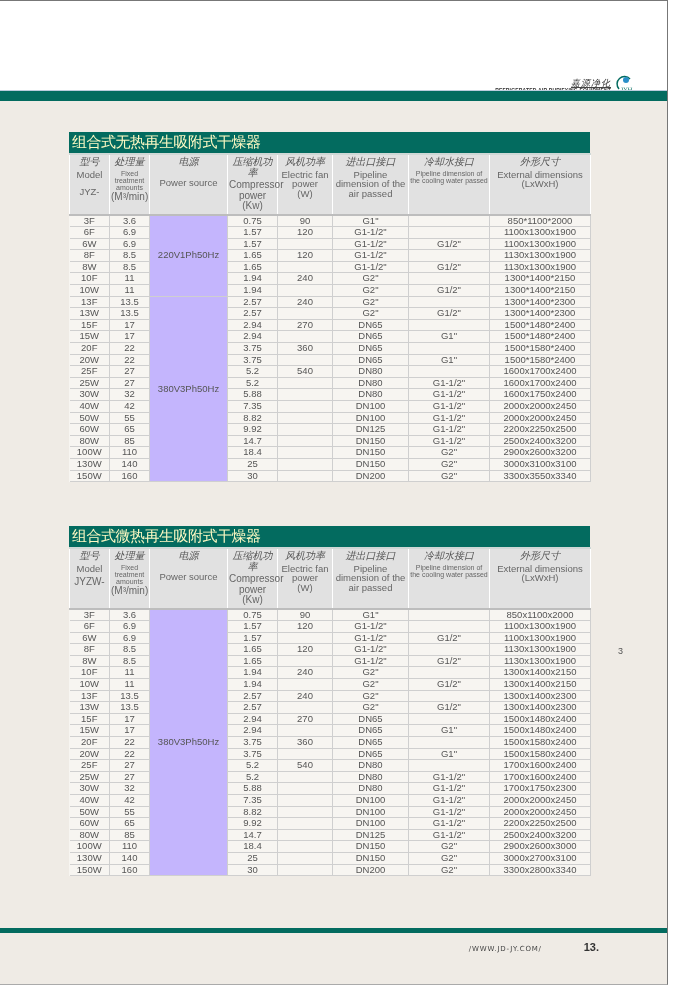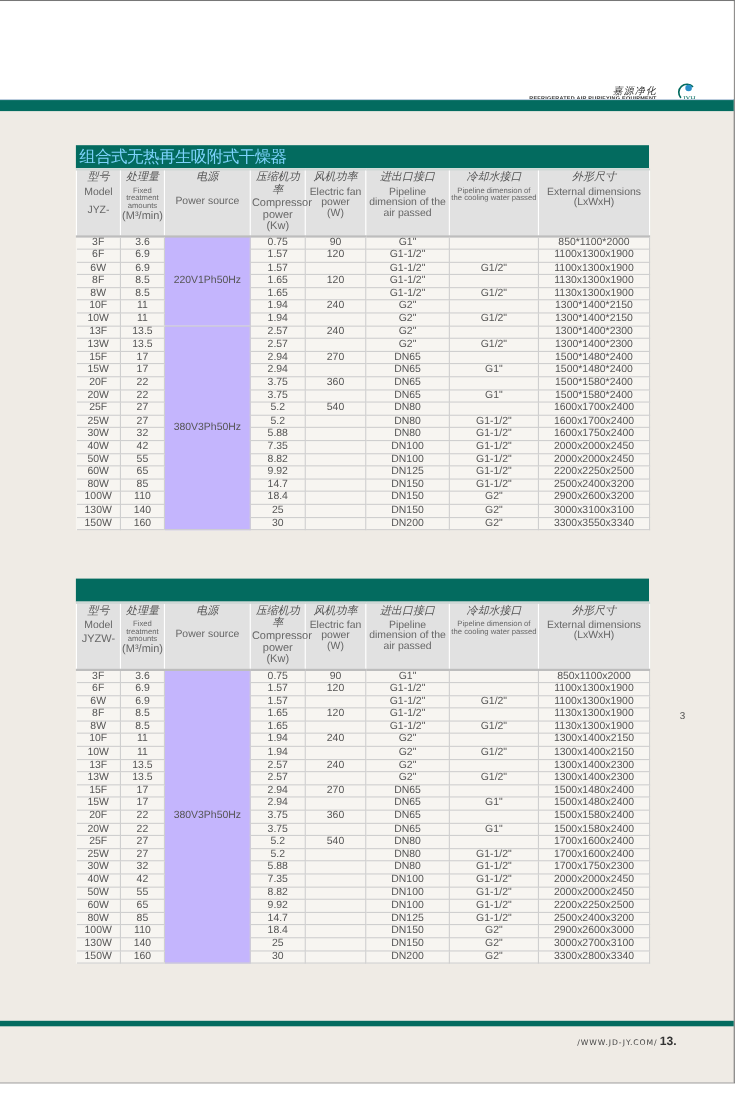--- a/index.html
+++ b/index.html
@@ -16,34 +16,34 @@
     background: #efebe5;
     box-sizing: border-box;
   }
   .header-white {
     position: absolute; left: 0; top: 0; width: 667px; height: 89px; background: #fff;
   }
   .logo {
     position: absolute; right: 34px; top: 72px; height: 20px;
     display: flex; align-items: flex-end;
   }
-  .logo-text { text-align: right; line-height: 1; margin-right: 18px; }
+  .logo-text { text-align: right; line-height: 1; margin-right: 4px; text-decoration: underline; }
   .logo-cn { font-family: "DejaVu Serif", serif; font-style: italic; font-size: 9px; color: #333; letter-spacing: 1px; }
   .logo-en { font-size: 5px; font-weight: bold; color: #333; letter-spacing: 0.2px; }
   .logo-mark { width: 18px; height: 20px; position: relative; }
   .logo-mark svg { width: 18px; height: 20px; }
   .top-band {
     position: absolute; left: 0; top: 89px; width: 667px; height: 10px;
     background: #036b5f; border-top: 1px solid #bcd;
   }
   .section { position: absolute; left: 69px; width: 521px; }
   .sec1 { top: 131px; }
   .sec2 { top: 525px; }
   .sec-title {
-    background: #036b5f; color: #7dd3fc; height: 21px; display: flex; align-items: center;
+    background: #036b5f; color: #fef9c3; height: 21px; display: flex; align-items: center;
     padding-left: 3px; white-space: nowrap; overflow: hidden;
   }
   .sec-title .cn { font-size: 15px; letter-spacing: -0.5px; margin-right: 6px; }
   .sec-title .en { font-size: 9.4px; letter-spacing: 0.1px; }
   table.spec {
     border-collapse: collapse; width: 521px; table-layout: fixed;
     background: #f7f5f1; font-size: 9.5px; color: #555;
   }
   table.spec th {
     background: #e1e1e1; font-weight: normal; color: #555;
@@ -60,21 +60,21 @@
     text-align: center; height: 10.6px; padding: 0; line-height: 10.6px; white-space: nowrap;
   }
   table.spec td:first-child { border-left: none; }
   td.left { text-align: left; padding-left: 8px; }
   td.power { vertical-align: middle; background: #c4b5fd; }
   .side-num { position: absolute; left: 618px; top: 645px; font-size: 9px; color: #555; }
   .bottom-band {
     position: absolute; left: 0; top: 927px; width: 667px; height: 5px; background: #036b5f;
   }
   .footer {
-    position: absolute; right: 52px; top: 940px; display: flex; align-items: baseline;
+    position: absolute; right: 68px; top: 940px; display: flex; align-items: baseline; gap: 40px;
   }
   .footer .url { font-size: 7px; letter-spacing: 0.8px; color: #444; font-family: "DejaVu Sans", sans-serif; }
   .footer .pg { font-size: 11px; font-weight: bold; color: #333; margin-left: 2px; }
 </style>
 </head>
 <body>
 
 <div class="page-frame">
   <div class="header-white"></div>
 
@@ -359,20 +359,21 @@
             <td>DN200</td>
             <td>G2"</td>
             <td>3300x3550x3340</td>
           </tr>
         </tbody>
     </table>
   </div>
 
   <div class="section sec2">
     <div class="sec-title">
+      <span class="cn">组合式微热再生吸附式干燥器</span>
     </div>
     <table class="spec" id="table1">
       <colgroup>
         <col style="width:40px">
           <col style="width:40px">
           <col style="width:78px">
           <col style="width:50px">
         <col style="width:55px">
           <col style="width:76px">
           <col style="width:81px">

